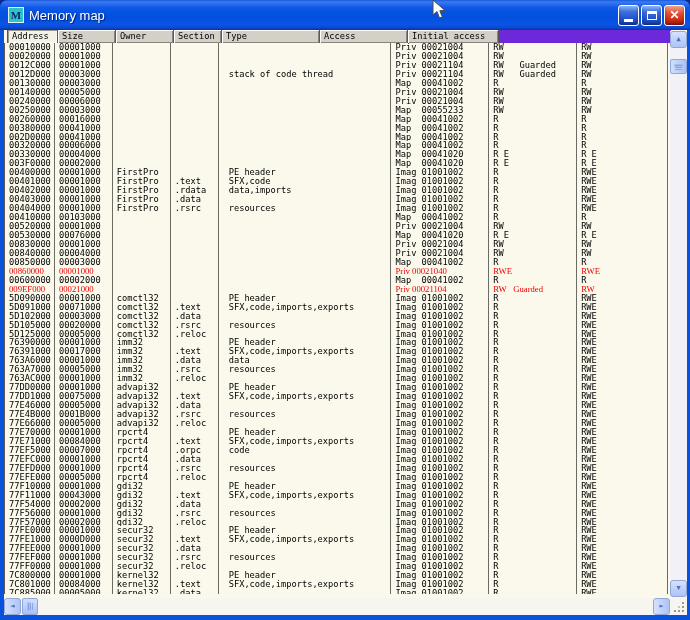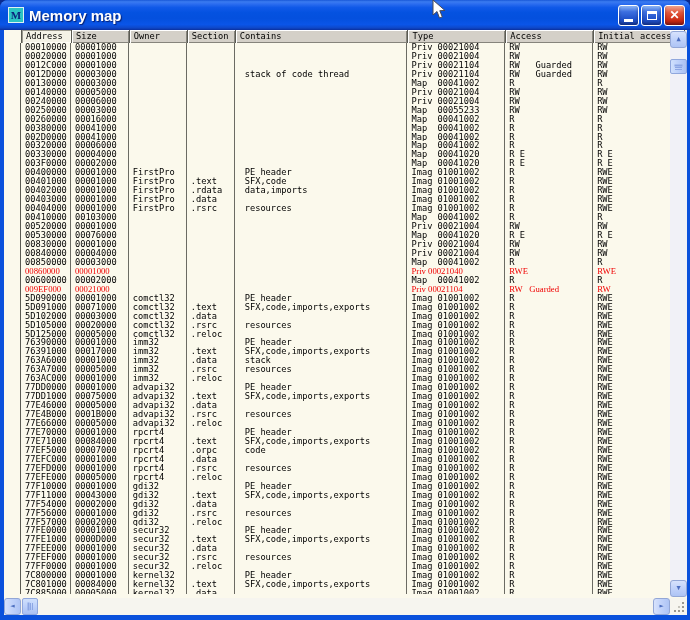--- a/index.html
+++ b/index.html
@@ -19,21 +19,21 @@
   }
   .app-icon{
     width:16px;height:16px;margin:0 5px 0 8px;
     background:#2cc4c4;border:1px solid #dff2f2;
     color:#0a1f7a;font-weight:bold;font-size:11px;line-height:14px;
     font-family:"Liberation Serif",serif;
     text-align:center;display:inline-block;
   }
   .title-text{
     color:#ffffff;font-family:"Liberation Sans",sans-serif;
-    font-weight:bold;font-size:15px;
+    font-weight:normal;font-size:13px;
     text-shadow:1px 1px 1px rgba(5,25,100,.9);
     flex:1;
   }
   .tb-btns{display:flex;gap:2px;margin-right:5px;}
   .tbtn{
     width:21px;height:21px;border-radius:3px;border:1px solid #ffffff;
     display:flex;align-items:center;justify-content:center;
     color:#fff;font-size:12px;line-height:12px;
     box-shadow:inset 0 -2px 3px rgba(0,0,40,.35);
   }
@@ -41,38 +41,38 @@
   .tbtn.close{background:linear-gradient(180deg,#f1a38d 0%,#e1563a 35%,#cc2a12 75%,#b01e08 100%);font-weight:bold;font-family:"Liberation Sans",sans-serif;}
   .glyph-min{display:block;width:9px;height:3px;background:#fff;margin-top:11px;}
   .glyph-max{display:block;width:10px;height:9px;border:1px solid #fff;border-top:3px solid #fff;background:transparent;}
   
   .client{
     position:absolute;left:4px;top:30px;width:683px;height:585px;
     background:#fbf9ec;
   }
   
   .table-header{
-    position:absolute;left:17px;top:0;height:13px;width:664px;
+    position:absolute;left:3px;top:0;height:13px;width:664px;
     display:flex;background:#6d28d9;
     border-left:1px solid #5a5a52;
   }
   .hcell{
     height:13px;padding:1px 0 0 4px;
     font-size:8.7px;line-height:10px;color:#000;white-space:pre;overflow:hidden;
     background:#d4d0c8;
     border-right:1px solid #5a5a52;
     box-shadow:inset 1px 1px 0 #ffffff,inset -1px -1px 0 #86847c;
   }
   .hcell.pressed{
     background:#f4f2e6;
     box-shadow:inset 1px 1px 0 #9a988e,inset -1px -1px 0 #fdfcf5;
   }
   
   .table-body{
-    position:absolute;left:16px;top:13px;width:664px;height:551px;
+    position:absolute;left:0;top:13px;width:664px;height:551px;
     overflow:hidden;border-left:1px solid #5a5a52;
   }
   .trow{display:flex;height:8.96px;}
   .tcell{
     height:8.96px;padding-left:4px;
     font-size:8.7px;line-height:9px;color:#000;white-space:pre;overflow:hidden;
     border-right:1px solid #6b6b63;
   }
   .trow.red .tcell{color:#f00000;font-family:Liberation Serif, serif;}
   .c0{width:50px;} .c1{width:58px;} .c2{width:58px;} .c3{width:48px;}
@@ -140,21 +140,20 @@
       <span class="tbtn close">✕</span>
     </span>
   </div>
 
   <div class="client">
     <div class="table-header">
         <div class="hcell c0 pressed">Address</div>
         <div class="hcell c1">Size</div>
         <div class="hcell c2">Owner</div>
         <div class="hcell c3">Section</div>
-        <div class="hcell c4">Contains</div>
         <div class="hcell c5">Type</div>
         <div class="hcell c6">Access</div>
         <div class="hcell c7">Initial access</div>
       </div>
     <div class="table-body">
         <div class="trow">
           <div class="tcell c0">00010000</div>
           <div class="tcell c1">00001000</div>
           <div class="tcell c2"></div>
           <div class="tcell c3"></div>
@@ -501,21 +500,21 @@
           <div class="tcell c4">SFX,code,imports,exports</div>
           <div class="tcell c5">Imag 01001002</div>
           <div class="tcell c6">R</div>
           <div class="tcell c7">RWE</div>
         </div>
         <div class="trow">
           <div class="tcell c0">763A6000</div>
           <div class="tcell c1">00001000</div>
           <div class="tcell c2">imm32</div>
           <div class="tcell c3">.data</div>
-          <div class="tcell c4">stack</div>
+          <div class="tcell c4">data</div>
           <div class="tcell c5">Imag 01001002</div>
           <div class="tcell c6">R</div>
           <div class="tcell c7">RWE</div>
         </div>
         <div class="trow">
           <div class="tcell c0">763A7000</div>
           <div class="tcell c1">00005000</div>
           <div class="tcell c2">imm32</div>
           <div class="tcell c3">.rsrc</div>
           <div class="tcell c4">resources</div>

